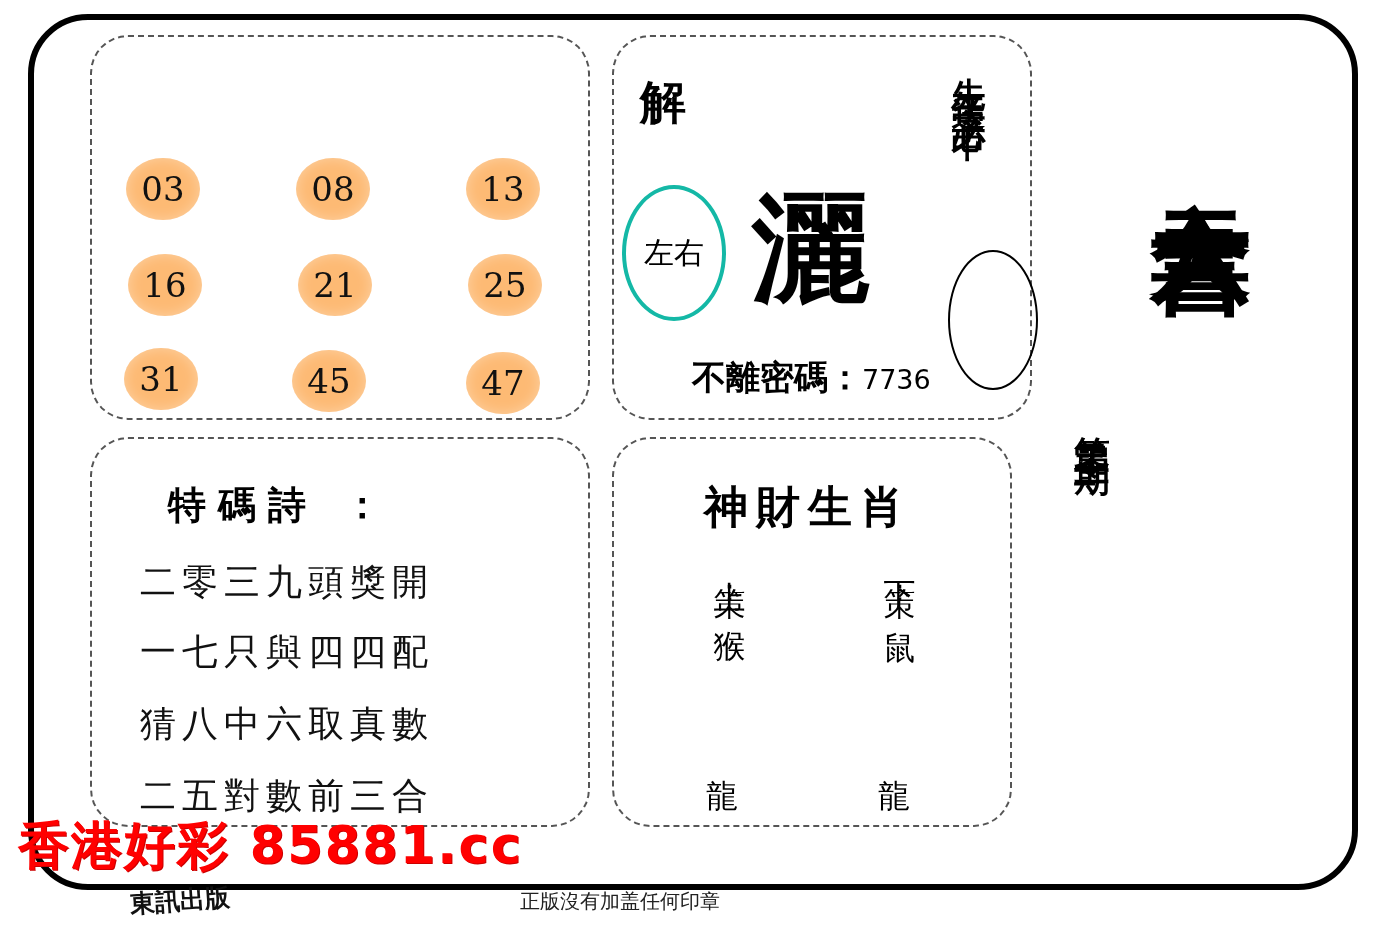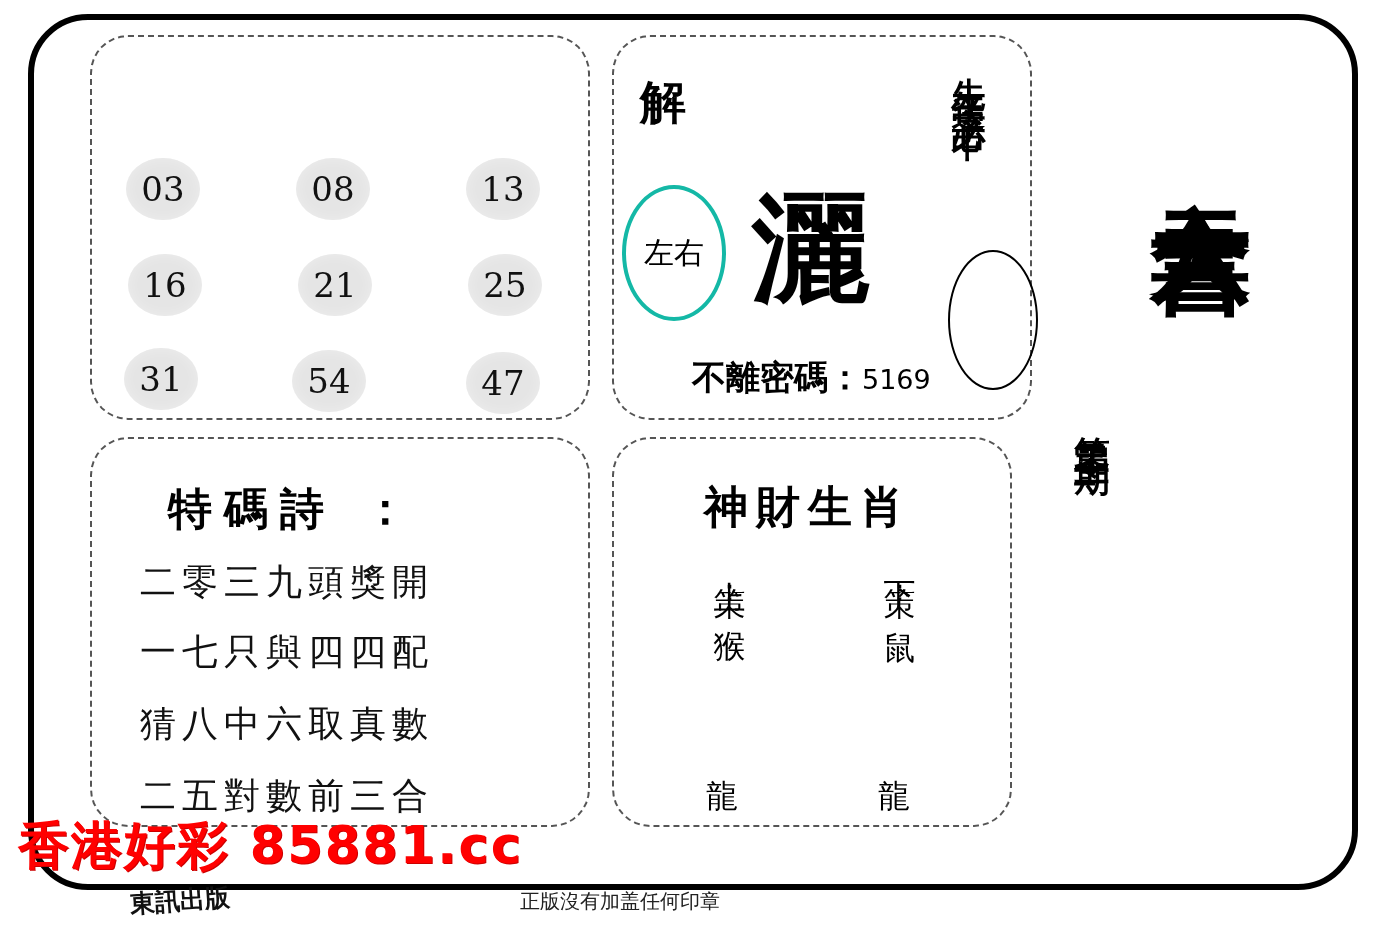--- a/index.html
+++ b/index.html
@@ -40,21 +40,21 @@
   }
   
   #wave-title{
     position:absolute;left:126px;top:62px;
     font-size:54px;letter-spacing:4px;
   }
   .ball{
     position:absolute;
     width:74px;height:62px;
     border-radius:50%;
-    background:#e5e5e5;
+    background:#fdba74;
     color:#111;
     font-family:"DejaVu Serif","Liberation Serif",serif;
     font-size:34px;
     display:flex;align-items:center;justify-content:center;
     box-shadow:inset 0 0 14px rgba(255,255,255,.35);
   }
   
   #jie-label{
     position:absolute;left:640px;top:72px;font-size:46px;
   }
@@ -91,21 +91,21 @@
     font-family:"DejaVu Serif","Liberation Serif",serif;
     font-weight:bold;font-size:34px;
   }
   #code-line .num{
     font-family:"DejaVu Sans","Liberation Sans",sans-serif;
     font-weight:normal;font-size:27px;
   }
   
   #poem-title{
     position:absolute;left:168px;top:480px;
-    font-size:44px;letter-spacing:12px;
+    font-size:38px;letter-spacing:12px;
   }
   .poem-line{
     position:absolute;left:140px;
     font-family:"DejaVu Serif","Liberation Serif",serif;
     font-size:36px;letter-spacing:6px;color:#111;
   }
   
   #zodiac-title{
     position:absolute;left:704px;top:478px;
     font-size:44px;letter-spacing:8px;
@@ -181,37 +181,37 @@
 
   <div class="panel" id="panel-wave"></div>
 
   <div class="ball" style="left:126px;top:158px;">03</div>
   <div class="ball" style="left:296px;top:158px;">08</div>
   <div class="ball" style="left:466px;top:158px;">13</div>
   <div class="ball" style="left:128px;top:254px;">16</div>
   <div class="ball" style="left:298px;top:254px;">21</div>
   <div class="ball" style="left:468px;top:254px;">25</div>
   <div class="ball" style="left:124px;top:348px;">31</div>
-  <div class="ball" style="left:292px;top:350px;">54</div>
+  <div class="ball" style="left:292px;top:350px;">45</div>
   <div class="ball" style="left:466px;top:352px;">47</div>
 
   <div class="panel" id="panel-jie"></div>
   <div class="heading-cn" id="jie-label">解</div>
 
   <div id="lr-oval">
     <span class="txt">左右</span>
   </div>
 
   <div id="big-char">灑</div>
 
   <div id="zhongoval"></div>
   <div id="vert-phrase">先生送字必中</div>
 
   <div id="code-line">
-    <span>不離密碼：</span><span class="num">5169</span>
+    <span>不離密碼：</span><span class="num">7736</span>
   </div>
 
   <div class="panel" id="panel-poem"></div>
   <div class="heading-cn" id="poem-title">特碼詩 ：</div>
   <div class="poem-line" style="top:558px;">二零三九頭獎開</div>
   <div class="poem-line" style="top:628px;">一七只與四四配</div>
   <div class="poem-line" style="top:700px;">猜八中六取真數</div>
   <div class="poem-line" style="top:772px;">二五對數前三合</div>
 
   <div class="panel" id="panel-zodiac"></div>

